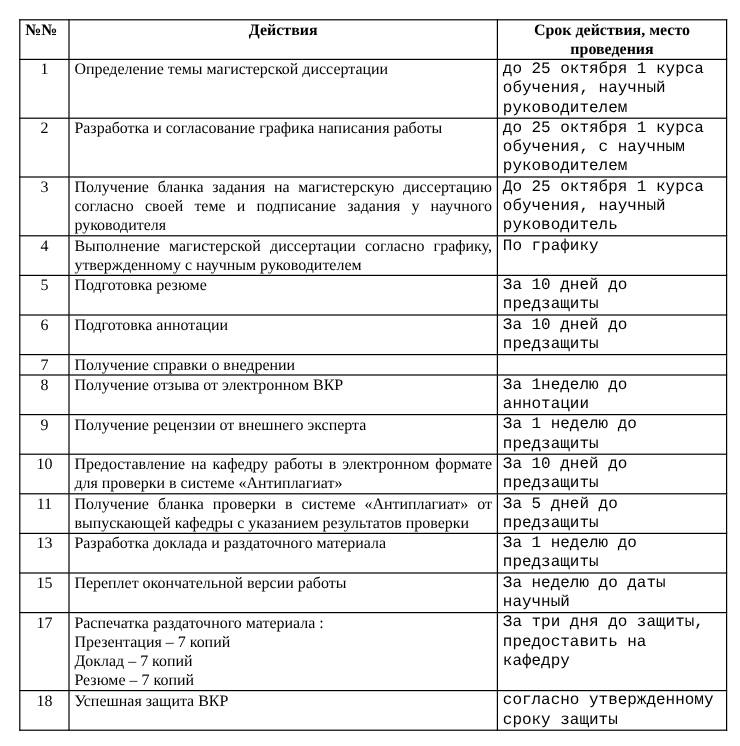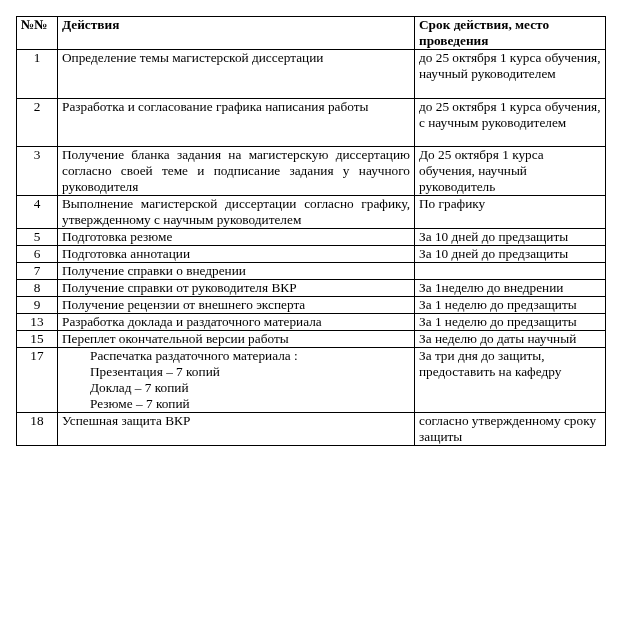--- a/index.html
+++ b/index.html
@@ -38,41 +38,42 @@
   table.plan col.c-num { width: 41px; }
   table.plan col.c-act { width: 357px; }
   table.plan col.c-term { width: 191px; }
   table.plan th, table.plan td {
     border: 1px solid #000;
     vertical-align: top;
     padding: 0 4px 0 4px;
   }
   table.plan th {
     font-weight: bold;
-    text-align: left;
+    text-align: center;
     height: 31px;
     padding-top: 0;
   }
   table.plan th.num-h {
     text-align: left;
     padding-left: 4px;
   }
   td.num {
     text-align: center;
     padding: 0;
   }
   td.act {
     text-align: justify;
     padding-left: 5px;
     padding-right: 4px;
   }
-  td.act .line { display: block; text-align: left; margin-left: 28px; }
+  td.act .line { display: block; text-align: left; }
   td.term {
     text-align: left;
     padding-left: 4px;
+    font-family: Liberation Mono, monospace;
   }
   tr.r-1 td { height: 48px; }
   tr.r-2 td { height: 47px; }
   tr.r-3 td { height: 48px; }
   tr.r-4 td { height: 31px; }
   tr.r-single td { height: 15px; }
   tr.r-double td { height: 31px; }
   tr.r-17 td { height: 63px; }
   tr.r-18 td { height: 31px; }
 </style>
@@ -125,27 +126,37 @@
       <td class="act">Подготовка аннотации</td>
       <td class="term">За 10 дней до предзащиты</td>
     </tr>
     <tr class="r-single">
       <td class="num">7</td>
       <td class="act">Получение справки о внедрении</td>
       <td class="term"></td>
     </tr>
     <tr class="r-single">
       <td class="num">8</td>
-      <td class="act">Получение справки от руководителя ВКР</td>
-      <td class="term">За 1неделю до внедрении</td>
+      <td class="act">Получение отзыва от электронном ВКР</td>
+      <td class="term">За 1неделю до аннотации</td>
     </tr>
     <tr class="r-single">
       <td class="num">9</td>
       <td class="act">Получение рецензии от внешнего эксперта</td>
       <td class="term">За 1 неделю до предзащиты</td>
+    </tr>
+    <tr class="r-double">
+      <td class="num">10</td>
+      <td class="act">Предоставление на кафедру работы в электронном формате для проверки в системе «Антиплагиат»</td>
+      <td class="term">За 10 дней до предзащиты</td>
+    </tr>
+    <tr class="r-double">
+      <td class="num">11</td>
+      <td class="act">Получение бланка проверки в системе «Антиплагиат» от выпускающей кафедры с указанием результатов проверки</td>
+      <td class="term">За 5 дней до предзащиты</td>
     </tr>
     <tr class="r-single">
       <td class="num">13</td>
       <td class="act">Разработка доклада и раздаточного материала</td>
       <td class="term">За 1 неделю до предзащиты</td>
     </tr>
     <tr class="r-single">
       <td class="num">15</td>
       <td class="act">Переплет окончательной версии работы</td>
       <td class="term">За неделю до даты научный</td>

